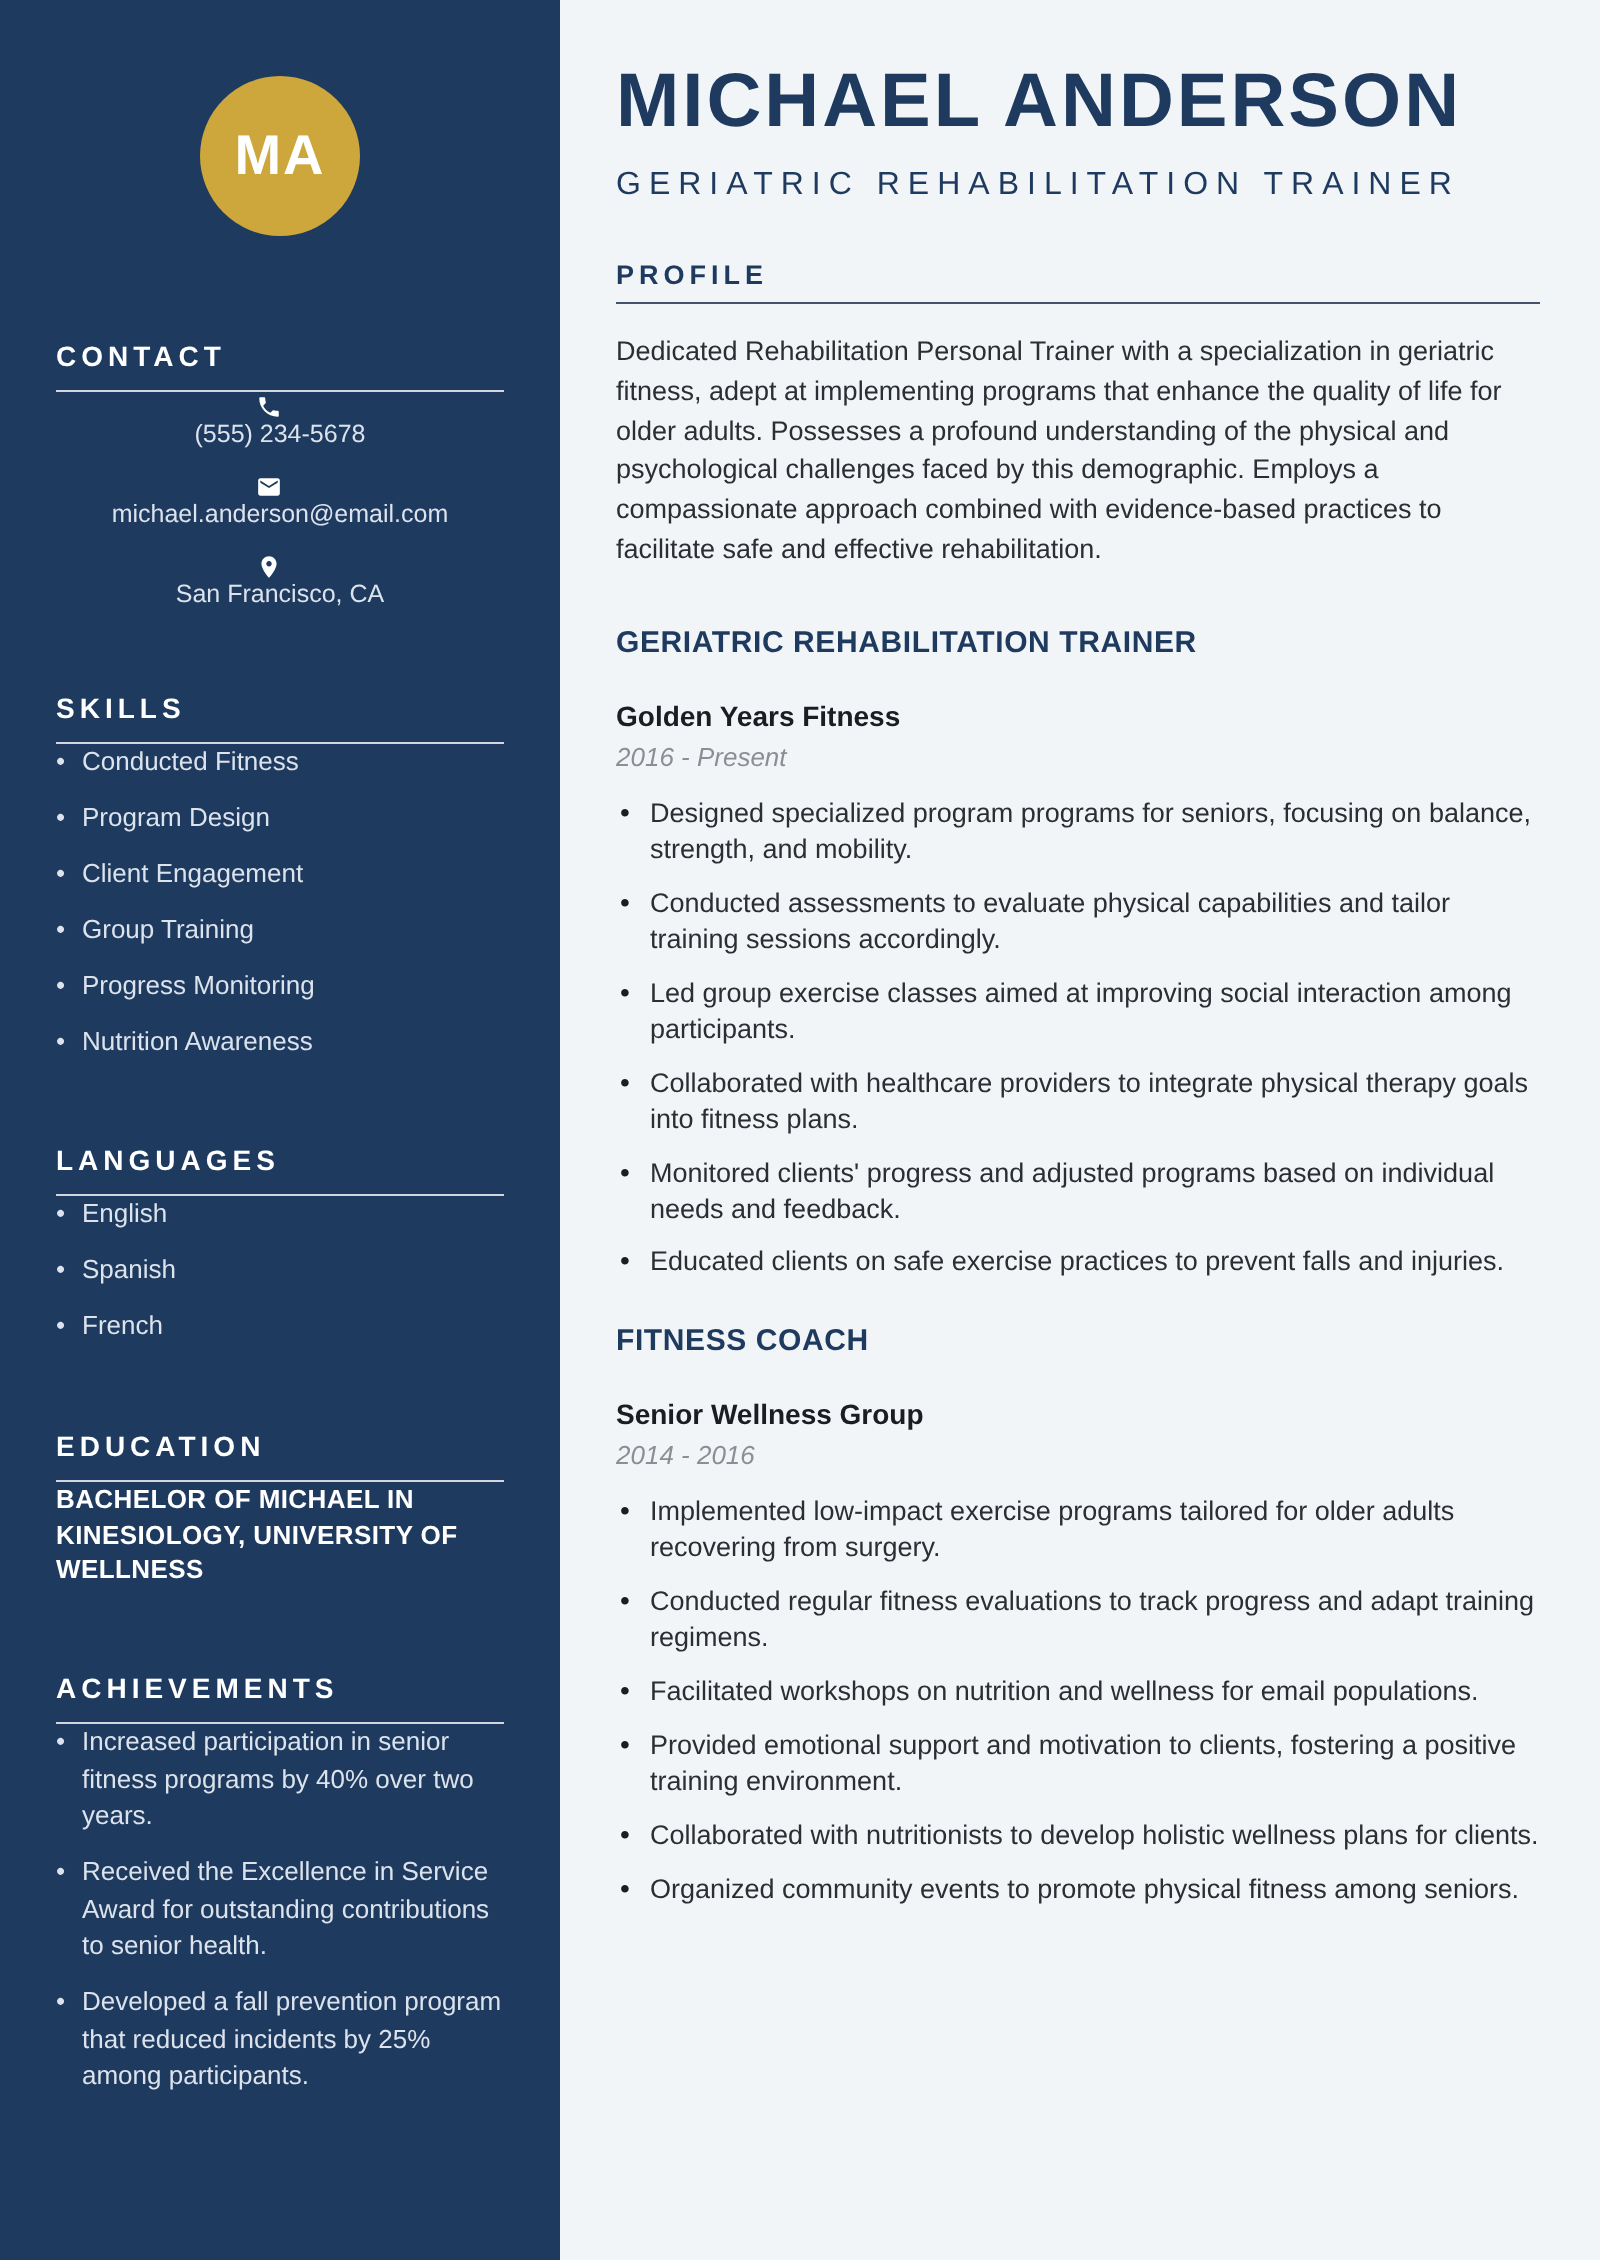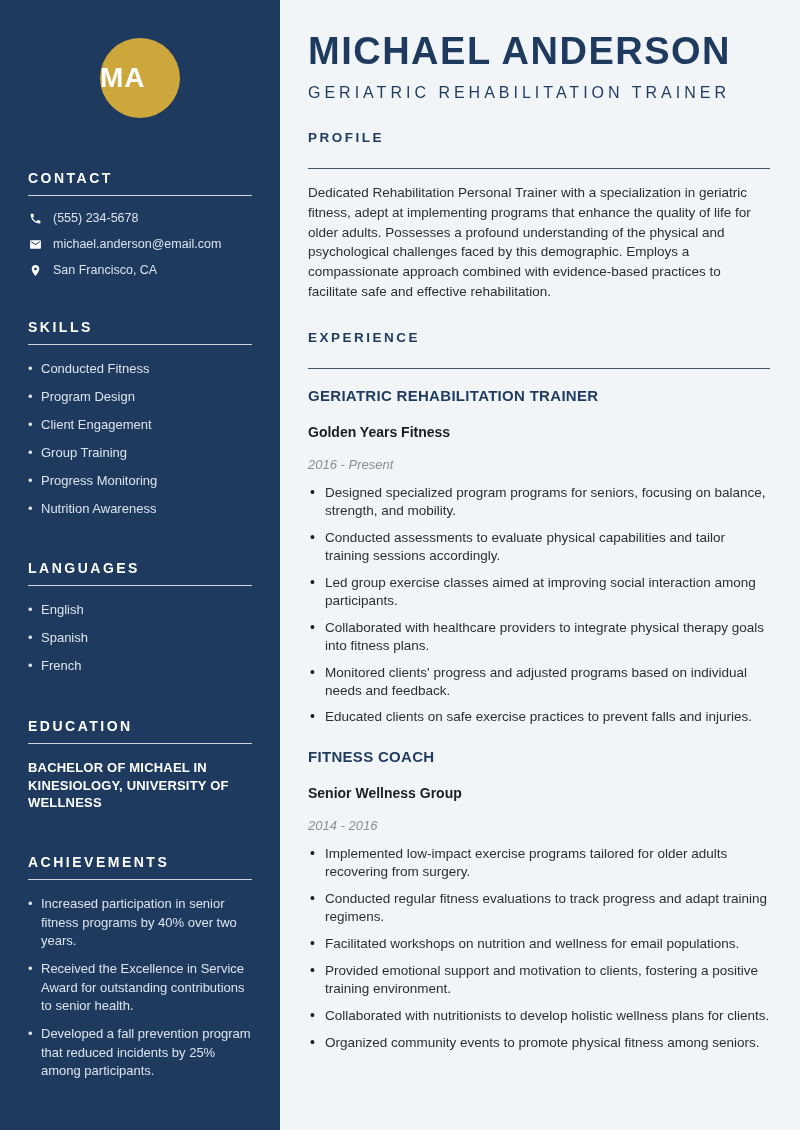--- a/index.html
+++ b/index.html
@@ -28,45 +28,45 @@
     flex:0 0 280px;
     background:var(--sidebar_bg);
     color:var(--sidebar_text);
     padding:38px 28px 40px 28px;
   }
   .avatar{
     width:80px;height:80px;
     border-radius:50%;
     background:var(--gold);
     margin:0 auto;
-    display:flex;align-items:center;
+    display:flex;align-items:center;justify-content:center;
   }
   .avatar span{
     color:#ffffff;
     font-size:28px;
     font-weight:bold;
     letter-spacing:1px;
   }
   .side-section{margin-top:42px;}
   .side-section:first-of-type{margin-top:52px;}
   .side-heading{
     color:#ffffff;
     font-size:14px;
     font-weight:bold;
     letter-spacing:2.5px;
     padding-bottom:9px;
     border-bottom:1px solid rgba(255,255,255,0.8);
-    margin-bottom:15px;
   }
   .contact-list{list-style:none;}
   .contact-list li{
     display:flex;align-items:center;
     font-size:12.5px;
     margin-bottom:12px;
     color:var(--sidebar_text);
+    flex-direction:column;
   }
   .cicon{
     width:14px;height:14px;
     margin-right:11px;
     flex:0 0 14px;
     display:inline-flex;align-items:center;justify-content:center;
   }
   .cicon svg{width:13px;height:13px;fill:#ffffff;}
   .side-list{list-style:none;}
   .side-list li{
@@ -106,21 +106,21 @@
     font-size:16px;
     letter-spacing:4px;
     margin-top:12px;
   }
   .main-section{margin-top:28px;}
   .main-heading{
     color:var(--navy);
     font-size:13.5px;
     font-weight:bold;
     letter-spacing:2.5px;
-    padding-bottom:23px;
+    padding-bottom:6px;
     border-bottom:1px solid #42536a;
     margin-bottom:14px;
   }
   .profile-text{
     font-size:13.5px;
     color:var(--body_text);
     line-height:1.47;
   }
   .job{margin-top:22px;}
   .job:first-of-type{margin-top:18px;}
@@ -133,21 +133,21 @@
   .job-company{
     color:#1a1d21;
     font-size:14px;
     font-weight:bold;
     margin-top:20px;
   }
   .job-dates{
     color:var(--muted);
     font-size:13px;
     font-style:italic;
-    margin-top:17px;
+    margin-top:5px;
   }
   .job-bullets{
     list-style:none;
     margin-top:12px;
   }
   .job-bullets li{
     font-size:13.5px;
     color:var(--body_text);
     line-height:1.33;
     margin-bottom:9px;
@@ -245,21 +245,20 @@
       <h1 class="name">MICHAEL ANDERSON</h1>
       <div class="job-subtitle">GERIATRIC REHABILITATION TRAINER</div>
     </header>
 
     <section class="main-section">
       <h3 class="main-heading">PROFILE</h3>
       <p class="profile-text">Dedicated Rehabilitation Personal Trainer with a specialization in geriatric fitness, adept at implementing programs that enhance the quality of life for older adults. Possesses a profound understanding of the physical and psychological challenges faced by this demographic. Employs a compassionate approach combined with evidence-based practices to facilitate safe and effective rehabilitation.</p>
     </section>
 
     <section class="main-section">
-      <h3 class="main-heading">EXPERIENCE</h3>
 
       <div class="job">
         <div class="job-title">GERIATRIC REHABILITATION TRAINER</div>
         <div class="job-company">Golden Years Fitness</div>
         <div class="job-dates">2016 - Present</div>
         <ul class="job-bullets">
           <li>Designed specialized program programs for seniors, focusing on balance, strength, and mobility.</li>
           <li>Conducted assessments to evaluate physical capabilities and tailor training sessions accordingly.</li>
           <li>Led group exercise classes aimed at improving social interaction among participants.</li>
           <li>Collaborated with healthcare providers to integrate physical therapy goals into fitness plans.</li>

